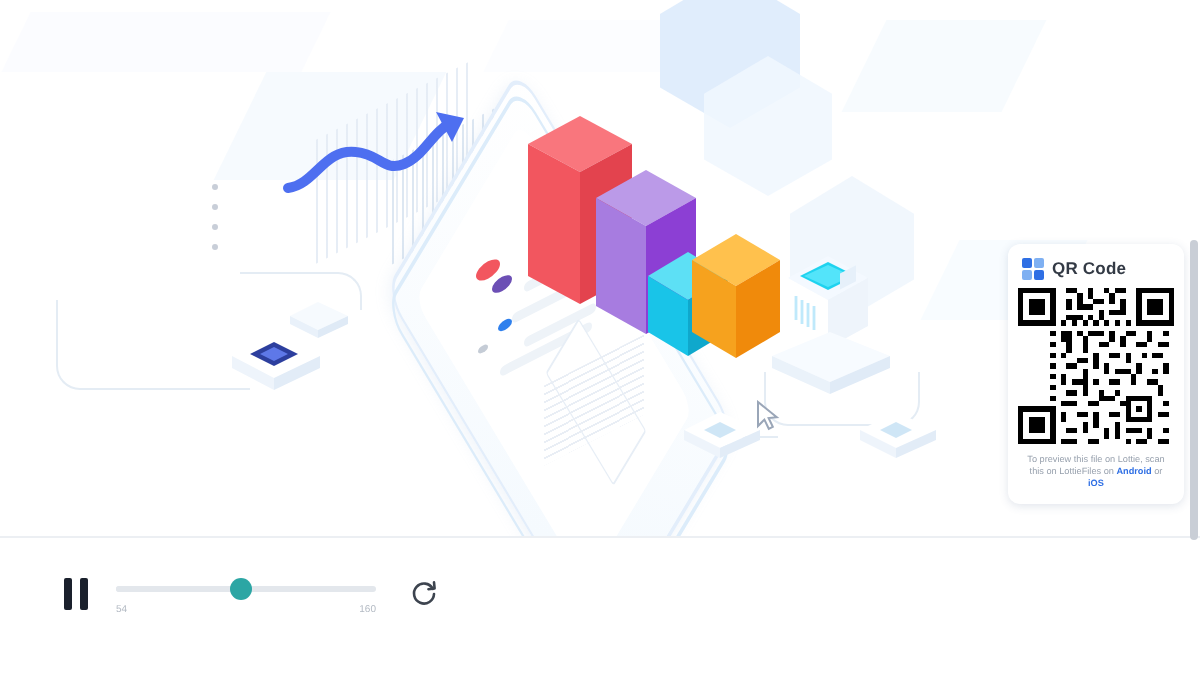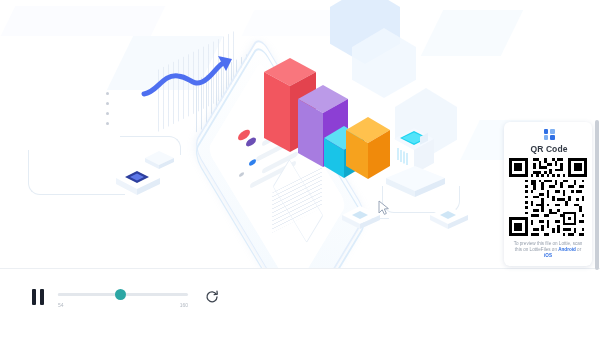--- a/index.html
+++ b/index.html
@@ -145,21 +145,21 @@
     position: absolute;
     right: 8px; top: 122px;
     width: 88px;
     background: #ffffff;
     border-radius: 6px;
     box-shadow: 0 1px 5px rgba(60,90,130,.16);
     padding: 6px 5px 6px 5px;
     box-sizing: border-box;
     z-index: 6;
   }
-  .qr-head { display:flex; align-items:center; gap:4px; margin: 1px 0 4px 2px; flex-direction: column; }
+  .qr-head { display:flex; gap:4px; margin: 1px 0 4px 2px; }
   .qr-glyph { width:11px; height:11px; display:grid;
               grid-template-columns:1fr 1fr; grid-template-rows:1fr 1fr; gap:1.5px; }
   .qr-glyph span { background:#2f6fe4; border-radius:1px; }
   .qr-glyph span:nth-child(2){ background:#7fb0f2; }
   .qr-glyph span:nth-child(3){ background:#7fb0f2; }
   .qr-title { font-size: 8.5px; color:#333a45; font-weight:700; letter-spacing:.1px;}
   .qr-img { width: 78px; height: 78px; display:block; margin: 0 auto; }
   .qr-note {
     font-size: 4.6px; line-height: 6.2px; color:#97a0ad;
     text-align: center; margin-top: 5px; padding: 0 2px;

